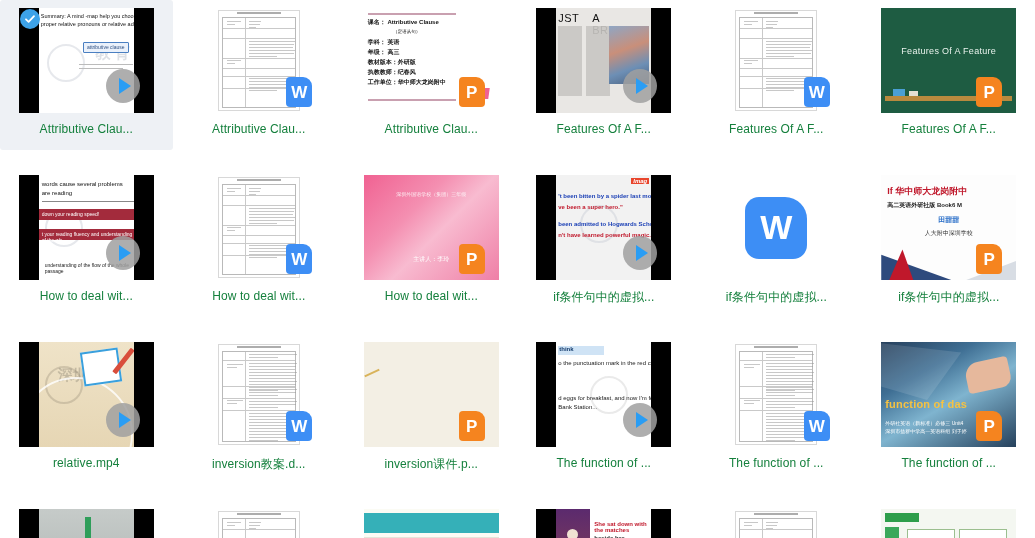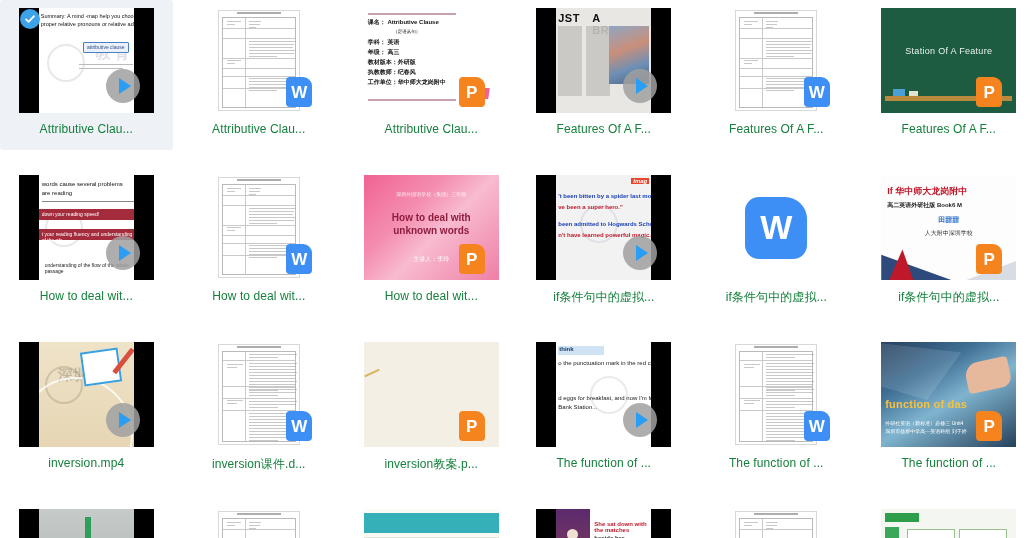--- a/index.html
+++ b/index.html
@@ -222,21 +222,21 @@
     color: #2d4f82;
     font-size: 5px;
     text-align: center;
     line-height: 7px;
     padding: 1px 2px;
     border-radius: 1px;
   }
 
   
   .mag { background: #e9e7e4; }
-  .mag .hd { position: absolute; top: 4px; font-weight: bold; font-size: 11px; color: #111; letter-spacing: .5px; }
+  .mag .hd { position: absolute; top: 4px; font-weight: normal; font-size: 11px; color: #111; letter-spacing: .5px; }
   .mag .colblk { position: absolute; background: #c8c5c2; opacity: .9; }
   .mag .photo {
     position: absolute; right: 2px; top: 18px; width: 40px; height: 58px;
     background: linear-gradient(160deg,#8fa6c4 0%,#c98f7a 40%,#6d8fb5 70%,#4a5f7d 100%);
   }
 
   
   .chalk { background: #1e5c42; }
   .chalk .ttl {
     position: absolute; left: 0; right: 0; top: 38px;
@@ -479,21 +479,21 @@
         </div>
         <div class="badge w">W</div>
       </div>
       <div class="label">Features Of A F...</div>
     </div>
     <div class="card">
       <div class="thumb-wrap">
         <div class="thumb ppt">
           <div class="inner">
             <div class="art chalk">
-        <div class="ttl">Station Of A Feature</div>
+        <div class="ttl">Features Of A Feature</div>
         <div class="ledge"></div>
         <div class="book" style="left:12px"></div>
         <div class="book2" style="left:28px"></div>
         <div class="book2" style="right:22px;background:#cfcabb"></div>
       </div>
           </div>
         </div>
         <div class="badge p">P</div>
       </div>
       <div class="label">Features Of A F...</div>
@@ -559,21 +559,20 @@
         <div class="badge w">W</div>
       </div>
       <div class="label">How to deal wit...</div>
     </div>
     <div class="card">
       <div class="thumb-wrap">
         <div class="thumb ppt">
           <div class="inner">
             <div class="art pinkcover">
         <div class="sub">深圳外国语学校（集团）三年级</div>
-        <div class="ttl">How to deal with<br>unknown words</div>
         <div class="sub2">主讲人：李玲</div>
       </div>
           </div>
         </div>
         <div class="badge p">P</div>
       </div>
       <div class="label">How to deal wit...</div>
     </div>
     <div class="card">
       <div class="thumb-wrap">
@@ -630,21 +629,21 @@
         <div class="wm" style="left:6px;top:24px;border-color:rgba(140,130,110,.3)"></div>
         <div class="wm-text" style="right:16px;top:24px;color:rgba(120,115,100,.35)">深圳教育</div>
         <div class="arc"></div>
         <div class="note"></div>
         <div class="pen"></div>
       </div>
           </div>
         </div>
         <div class="play"></div>
       </div>
-      <div class="label">inversion.mp4</div>
+      <div class="label">relative.mp4</div>
     </div>
     <div class="card">
       <div class="thumb-wrap">
         <div class="thumb doc">
           <div class="inner">
             <div class="doc-page">
               <div class="hdr"></div>
               <div class="tbl">
                 <div class="colline"></div>
                 <div class="rowline" style="top:8px"></div>
@@ -682,34 +681,34 @@
                 <div class="txt" style="left:4px;top:12px;width:16px"></div>
                 <div class="txt" style="left:4px;top:15px;width:10px"></div>
                 <div class="txt" style="left:4px;top:48px;width:16px"></div>
                 <div class="txt" style="left:4px;top:51px;width:10px"></div>
               </div>
             </div>
           </div>
         </div>
         <div class="badge w">W</div>
       </div>
-      <div class="label">inversion课件.d...</div>
+      <div class="label">inversion教案.d...</div>
     </div>
     <div class="card">
       <div class="thumb-wrap">
         <div class="thumb ppt">
           <div class="inner">
             <div class="art chalk2">
         <div class="swoosh"></div>
       </div>
           </div>
         </div>
         <div class="badge p">P</div>
       </div>
-      <div class="label">inversion教案.p...</div>
+      <div class="label">inversion课件.p...</div>
     </div>
     <div class="card">
       <div class="thumb-wrap">
         <div class="thumb video">
           <div class="inner">
             <div class="art vidslide">
         <div class="hl" style="left:2px;top:4px;width:46px;height:9px"></div>
         <div class="rl" style="left:3px;top:4px;font-weight:bold;color:#123a6b">think</div>
         <div class="rl" style="left:2px;top:18px;width:132px">o the punctuation mark in the red circle. W</div>
         <div class="wm" style="left:34px;top:34px;border-color:rgba(150,150,150,.2)"></div>

